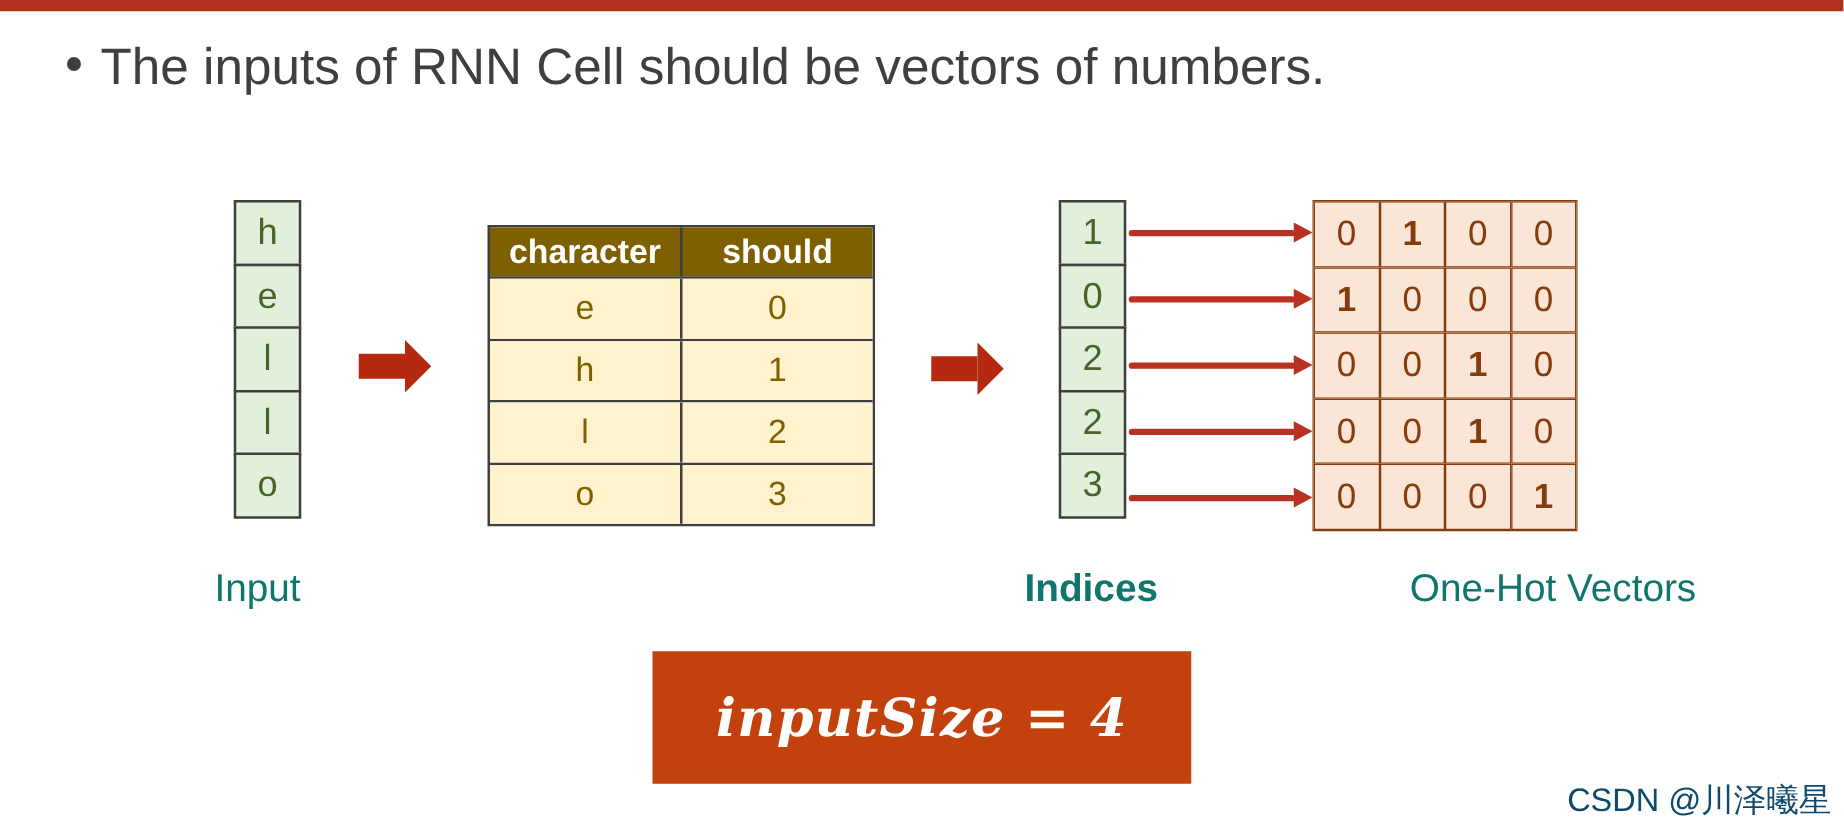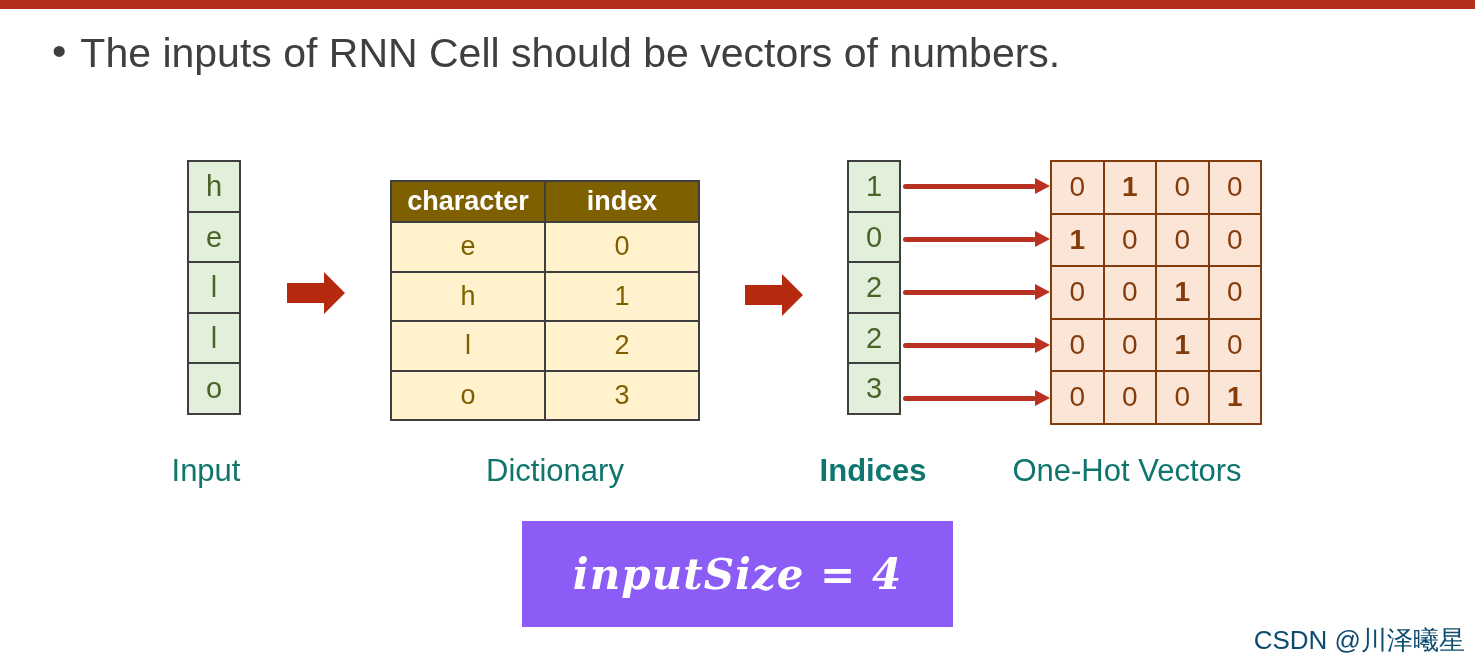--- a/index.html
+++ b/index.html
@@ -59,25 +59,25 @@
   .oh-cell { box-sizing:border-box; background:#fbe5d6; border:1.5px solid #843c0c;
              display:flex; align-items:center; justify-content:center;
              font-size:28px; color:#843c0c; }
   .oh-cell.bold { font-weight:bold; }
 
   
   .diagram-label { position:absolute; top:453px; font-size:31px; color:#0f766e; text-align:center; }
   .label-input   { left:141px;  width:130px; }
   .label-dict    { left:445px;  width:220px; }
   .label-indices { left:793px;  width:160px;font-weight:bold; }
-  .label-onehot  { left:987px; width:280px; }
+  .label-onehot  { left:1077px; width:280px;text-align:right; }
 
   
   .formula-box { position:absolute; left:522px; top:521px; width:431px; height:106px;
-                 background:#8b5cf6; display:flex; align-items:center; justify-content:center; }
+                 background:#c2410c; display:flex; align-items:center; justify-content:center; }
   .formula-text { color:#ffffff; font-family:"DejaVu Serif", serif; font-style:italic;
                   font-weight:bold; font-size:42px; letter-spacing:1px; }
 
   .watermark { position:absolute; right:10px; bottom:8px; font-size:26px; color:#0c4a6e;
                font-family:"Liberation Sans", sans-serif; }
 </style>
 </head>
 <body>
 
 <div class="slide">
@@ -96,21 +96,21 @@
   </div>
 
   <div class="block-arrow arrow-1">
     <span class="ba-rect"></span>
     <span class="ba-tri"></span>
   </div>
 
   <div class="dict">
     <div class="dict-row dict-header">
       <div class="dict-cell">character</div>
-      <div class="dict-cell">index</div>
+      <div class="dict-cell">should</div>
     </div>
     <div class="dict-row dict-body">
       <div class="dict-cell">e</div>
       <div class="dict-cell">0</div>
     </div>
     <div class="dict-row dict-body">
       <div class="dict-cell">h</div>
       <div class="dict-cell">1</div>
     </div>
     <div class="dict-row dict-body">
@@ -159,21 +159,20 @@
     <div class="oh-cell">0</div>
     <div class="oh-cell bold">1</div>
     <div class="oh-cell">0</div>
     <div class="oh-cell">0</div>
     <div class="oh-cell">0</div>
     <div class="oh-cell">0</div>
     <div class="oh-cell bold">1</div>
   </div>
 
   <div class="diagram-label label-input">Input</div>
-  <div class="diagram-label label-dict">Dictionary</div>
   <div class="diagram-label label-indices">Indices</div>
   <div class="diagram-label label-onehot">One-Hot Vectors</div>
 
   <div class="formula-box">
     <span class="formula-text">inputSize = 4</span>
   </div>
 
   <div class="watermark">CSDN @川泽曦星</div>
 </div>
 

